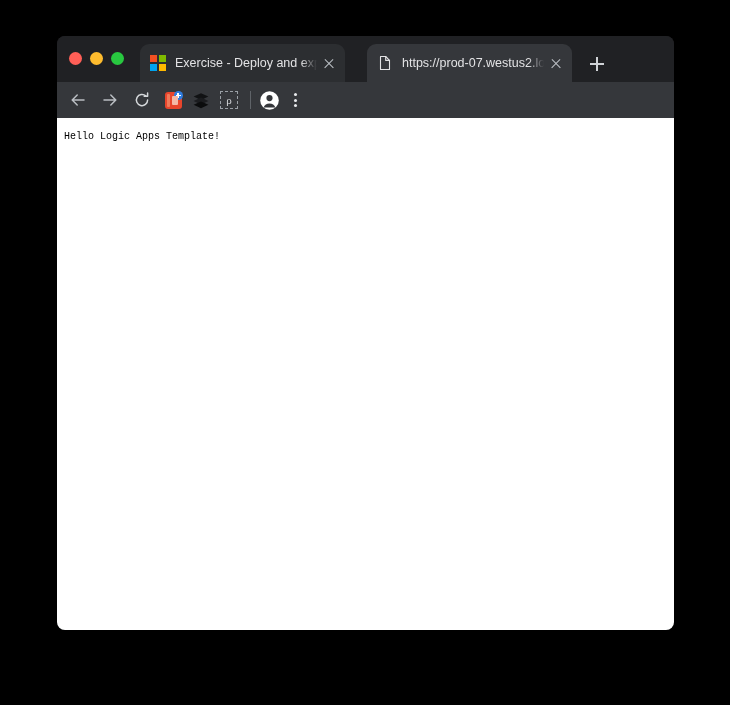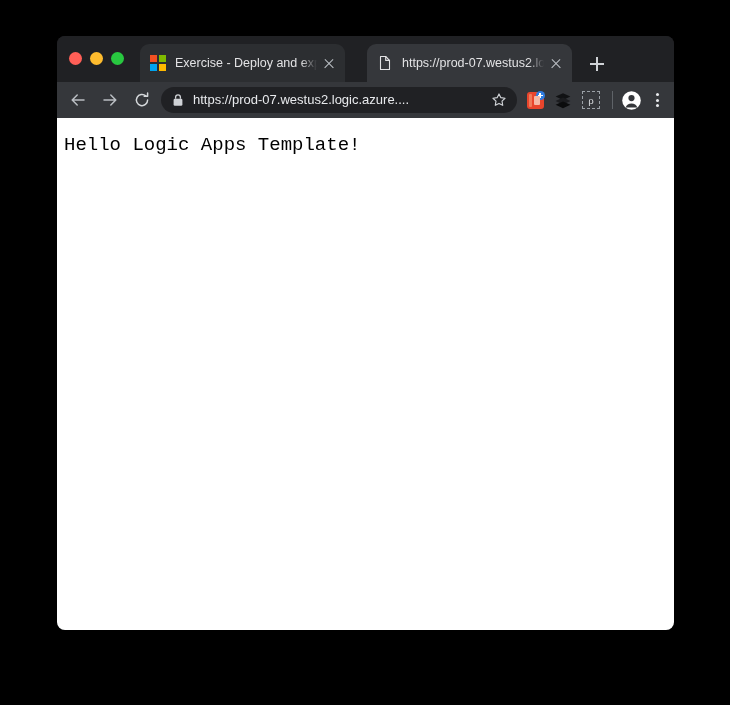--- a/index.html
+++ b/index.html
@@ -312,24 +312,24 @@
   }
 
   
   #page-content {
     height: 512px;
     background: #ffffff;
     overflow: hidden;
   }
   #page-text {
     margin: 0;
-    padding: 19px 0 0 7px;
+    padding: 10px 0 0 7px;
     color: #000000;
     font-family: "Liberation Mono", "DejaVu Sans Mono", monospace;
-    font-size: 19px;
+    font-size: 10px;
     line-height: 17px;
     white-space: pre;
   }
 </style>
 </head>
 <body>
 
 <div id="screen">
 
   <div id="browser-window">
@@ -383,34 +383,20 @@
         </svg>
       </div>
 
       <div class="nav-button">
         <svg width="18" height="18" viewBox="0 0 18 18" aria-hidden="true">
           <path d="M14.6 9 a5.6 5.6 0 1 1 -1.8 -4.1" fill="none" stroke="#d4d7da" stroke-width="1.5" stroke-linecap="round"></path>
           <path d="M14.6 1.9 V5.3 H11.2" fill="none" stroke="#d4d7da" stroke-width="1.5" stroke-linecap="round" stroke-linejoin="round"></path>
         </svg>
       </div>
 
-      <div id="omnibox">
-        <span id="lock-icon">
-          <svg width="12" height="14" viewBox="0 0 12 14" aria-hidden="true">
-            <rect x="1.6" y="5.8" width="8.8" height="7" rx="1.3" fill="#cfd2d6"></rect>
-            <path d="M3.6 5.8 V4.2 a2.4 2.4 0 0 1 4.8 0 V5.8" fill="none" stroke="#cfd2d6" stroke-width="1.3"></path>
-          </svg>
-        </span>
-        <span id="omnibox-url" title="https://prod-07.westus2.logic.azure....">https://prod-07.westus2.logic.azure....</span>
-        <span id="bookmark-star">
-          <svg width="16" height="16" viewBox="0 0 16 16" aria-hidden="true">
-            <path d="M8 1.9 l1.86 3.77 4.16 .6 -3.01 2.94 .71 4.14 L8 11.4 l-3.72 1.95 .71 -4.14 -3.01 -2.94 4.16 -.6 z" fill="none" stroke="#cfd2d6" stroke-width="1.15" stroke-linejoin="round"></path>
-          </svg>
-        </span>
-      </div>
 
       <div class="ext-icon">
         <span id="ext-pocket-box">
           <span id="ext-pocket-badge"></span>
         </span>
       </div>
 
       <div class="ext-icon">
         <svg width="20" height="20" viewBox="0 0 20 20" aria-hidden="true">
           <path d="M10 3.2 L17.4 6.6 L10 10 L2.6 6.6 Z" fill="#111214"></path>

